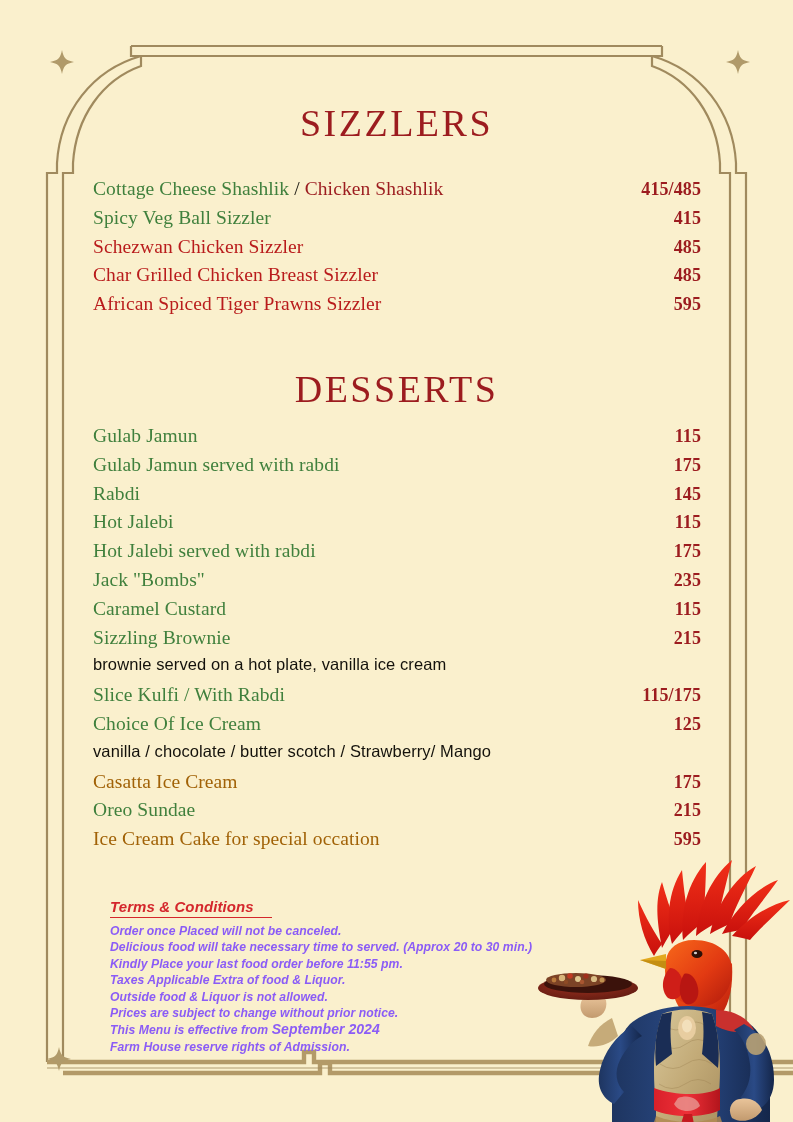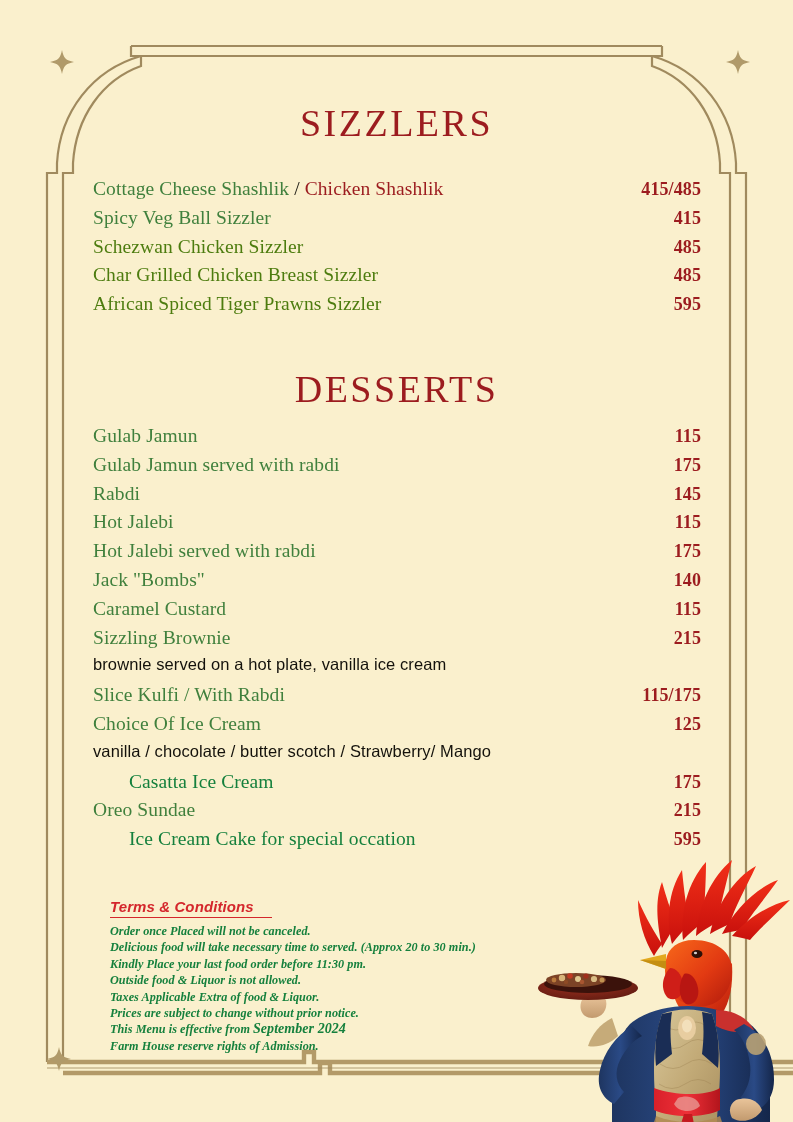--- a/index.html
+++ b/index.html
@@ -67,22 +67,22 @@
     white-space: nowrap;
   }
 
   .item-name {
     font-family: "Liberation Serif", serif;
     font-size: 19.5px;
     font-weight: normal;
     letter-spacing: 0.1px;
   }
   .item-name.green { color: #40803d; }
-  .item-name.red   { color: #4d7c0f; }
-  .item-name.black { color: #15803d; margin-left: 36px; }
+  .item-name.red   { color: #b91c1c; }
+  .item-name.black { color: #a16207; }
 
   .item-price {
     font-family: "Liberation Serif", serif;
     font-size: 18px;
     font-weight: bold;
     color: #9c1c1f;
     letter-spacing: 0.1px;
   }
 
   
@@ -117,25 +117,25 @@
     font-weight: bold;
     font-size: 15px;
     color: #d4272c;
     border-bottom: 1.6px solid #d4272c;
     padding-bottom: 2px;
     padding-right: 18px;
     letter-spacing: 0.1px;
     margin-bottom: 5px;
   }
   .terms-line {
-    font-family: Liberation Serif, serif;
+    font-family: Liberation Sans, sans-serif;
     font-style: italic;
     font-weight: bold;
     font-size: 12.2px;
-    color: #15803d;
+    color: #8b5cf6;
     line-height: 16.4px;
     letter-spacing: 0.05px;
     white-space: nowrap;
   }
   .terms-line .emph {
     font-size: 14px;
   }
 
   
   #mascot {
@@ -262,21 +262,21 @@
       <div class="menu-row">
         <span class="item-name green">Hot Jalebi</span>
         <span class="item-price">115</span>
       </div>
       <div class="menu-row">
         <span class="item-name green">Hot Jalebi served with rabdi</span>
         <span class="item-price">175</span>
       </div>
       <div class="menu-row">
         <span class="item-name green">Jack "Bombs"</span>
-        <span class="item-price">140</span>
+        <span class="item-price">235</span>
       </div>
       <div class="menu-row">
         <span class="item-name green">Caramel Custard</span>
         <span class="item-price">115</span>
       </div>
       <div class="menu-row">
         <span class="item-name green">Sizzling Brownie</span>
         <span class="item-price">215</span>
       </div>
       <div class="desc-row">
@@ -304,23 +304,23 @@
       <div class="menu-row">
         <span class="item-name black">Ice Cream Cake for special occation</span>
         <span class="item-price">595</span>
       </div>
     </div>
 
     <div id="terms">
       <div id="terms-title">Terms &amp; Conditions</div>
       <div class="terms-line">Order once Placed will not be canceled.</div>
       <div class="terms-line">Delicious food will take necessary time to served. (Approx 20 to 30 min.)</div>
-      <div class="terms-line">Kindly Place your last food order before 11:30 pm.</div>
+      <div class="terms-line">Kindly Place your last food order before 11:55 pm.</div>
+      <div class="terms-line">Taxes Applicable Extra of food &amp; Liquor.</div>
       <div class="terms-line">Outside food &amp; Liquor is not allowed.</div>
-      <div class="terms-line">Taxes Applicable Extra of food &amp; Liquor.</div>
       <div class="terms-line">Prices are subject to change without prior notice.</div>
       <div class="terms-line"><span>This Menu is effective from </span><span class="emph">September 2024</span></div>
       <div class="terms-line">Farm House reserve rights of Admission.</div>
     </div>
 
     <svg id="mascot" viewBox="0 0 273 286">
       <defs>
         <linearGradient id="combG" x1="0" y1="0" x2="0" y2="1">
           <stop offset="0" stop-color="#f23018"></stop>
           <stop offset="1" stop-color="#c8100c"></stop>

